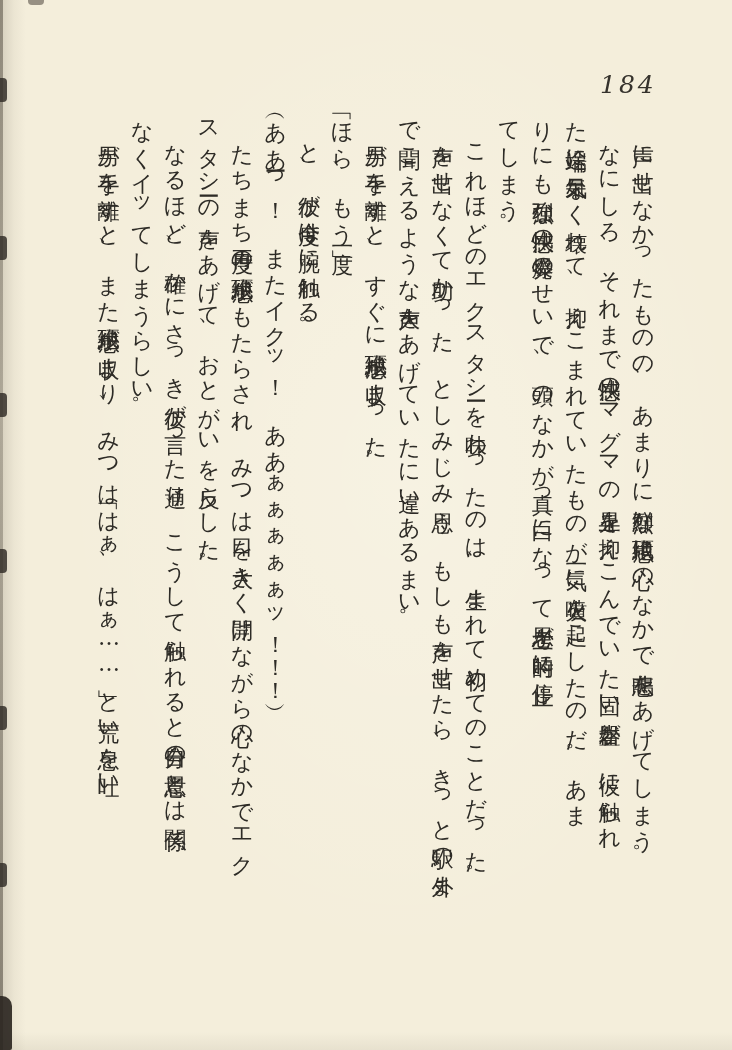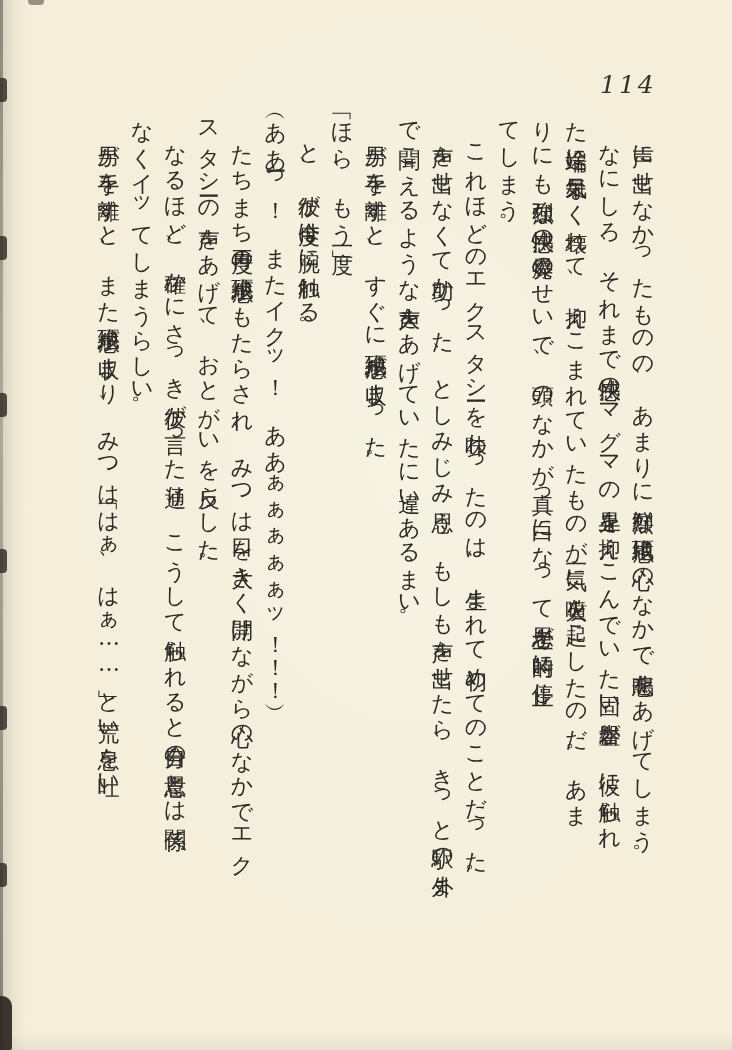--- a/index.html
+++ b/index.html
@@ -67,21 +67,21 @@
 <div class="edge-line"></div>
 <div class="edge-mark m1"></div>
 <div class="edge-mark m2"></div>
 <div class="edge-mark m3"></div>
 <div class="edge-mark m4"></div>
 <div class="edge-mark m5"></div>
 <div class="edge-mark m6"></div>
 <div class="corner-blob"></div>
 <div class="top-speck"></div>
 
-<div class="page-number">114</div>
+<div class="page-number">184</div>
 
 <div class="text-block">
   <p>　声に出せなかったものの、あまりに鮮烈な絶頂感に心のなかで悲鳴をあげてしまう。</p>
   <p>　なにしろ、それまで快感のマグマの上昇を抑えこんでいた固い岩盤が、彼に触られ</p>
   <p>た途端に呆気なく壊れて、抑えこまれていたものが一気に噴火を起こしたのだ。あま</p>
   <p>りにも強烈な快感の爆発のせいで、頭のなかが真っ白になって思考が一時的に停止し</p>
   <p>てしまう。</p>
   <p>　これほどのエクスタシーを味わったのは、生まれて初めてのことだった。</p>
   <p>　声を出せなくて助かった、としみじみ思う。もしも声を出せたら、きっと駅の外ま</p>
   <p>で聞こえるような大声をあげていたに違いあるまい。</p>

